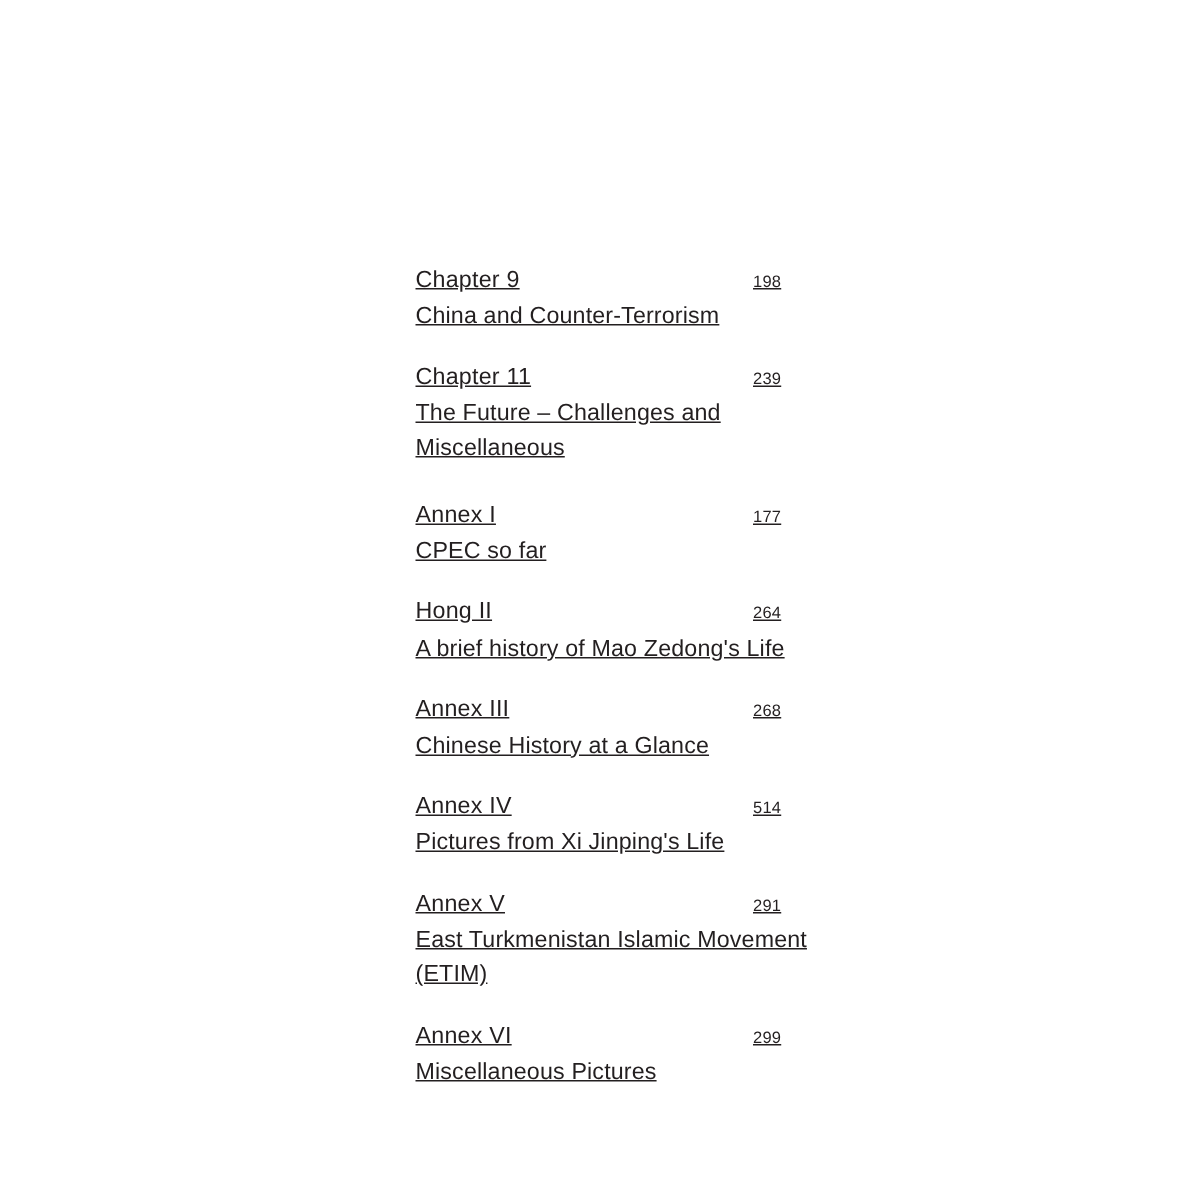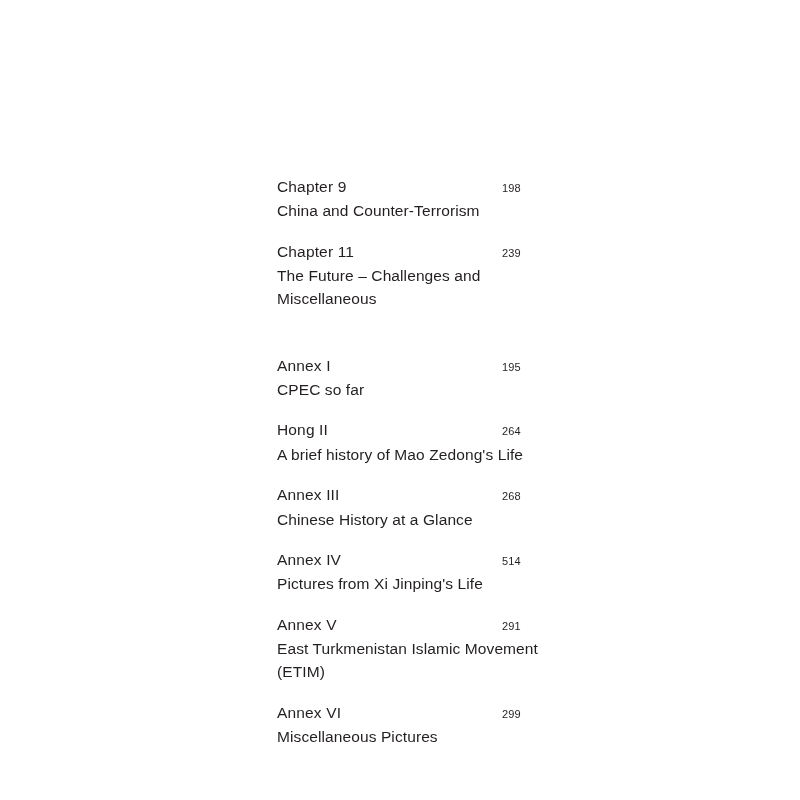--- a/index.html
+++ b/index.html
@@ -21,23 +21,24 @@
     background: #ffffff;
   }
   .toc {
     position: absolute;
     left: 277px;
     top: 176px;
     width: 360px;
   }
   .entry {
     margin-bottom: 18px;
+    text-decoration: underline;
   }
   .entry.gap {
-    margin-top: 44px;
+    margin-top: 22px;
   }
   .entry-head {
     display: flex;
     align-items: baseline;
     white-space: nowrap;
   }
   .entry-label {
     font-size: 15.5px;
     line-height: 1.45;
     letter-spacing: 0.15px;
@@ -76,21 +77,21 @@
       <div class="entry-head">
         <span class="entry-label">Chapter 11</span>
         <span class="entry-page">239</span>
       </div>
       <div class="entry-title">The Future – Challenges and Miscellaneous</div>
     </div>
 
     <div class="entry gap">
       <div class="entry-head">
         <span class="entry-label">Annex I</span>
-        <span class="entry-page">195</span>
+        <span class="entry-page">177</span>
       </div>
       <div class="entry-title">CPEC so far</div>
     </div>
 
     <div class="entry">
       <div class="entry-head">
         <span class="entry-label">Hong II</span>
         <span class="entry-page">264</span>
       </div>
       <div class="entry-title">A brief history of Mao Zedong's Life</div>

